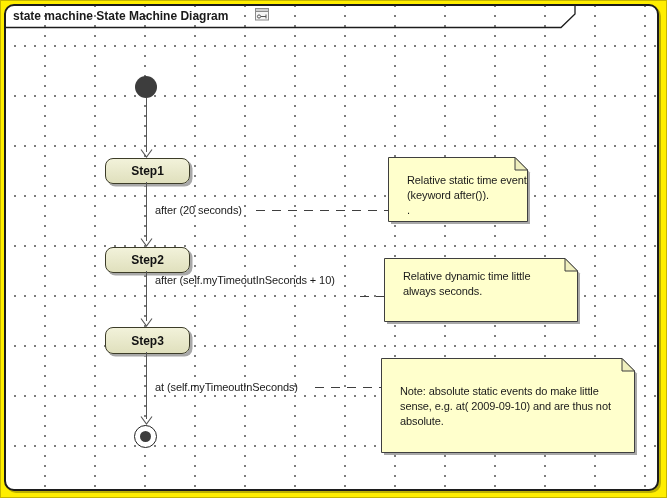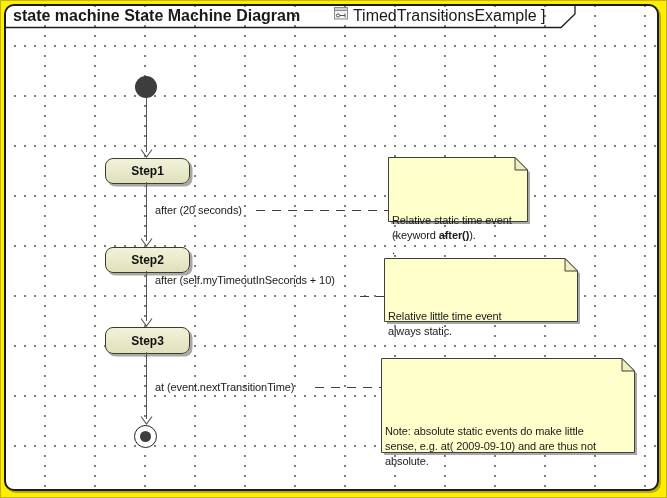--- a/index.html
+++ b/index.html
@@ -10,21 +10,21 @@
          background-color:#ffffff;
          background-image:
            radial-gradient(circle, #7d7d7d 0.9px, rgba(125,125,125,0) 1.4px),
            radial-gradient(circle, #7d7d7d 0.9px, rgba(125,125,125,0) 1.4px);
          background-size:10px 50px, 50px 10px;
          background-position:4px 15px, 14px 5px;
          border:2px solid #1c1c1c;border-radius:10px;
          box-shadow:2px 2px 0 rgba(60,60,0,0.35);}
   .heading-shape{position:absolute;left:5px;top:5px;}
   .title{position:absolute;left:13px;top:8px;height:16px;display:flex;align-items:center;
-         font-size:16px;color:#1a1a1a;white-space:pre;}
+         font-size:12px;color:#1a1a1a;white-space:pre;}
   .title .bold{font-weight:bold;margin-right:7px;}
   .title .seg{margin-right:4px;}
   .title .icon{margin-right:4px;display:inline-block;}
   .state{position:absolute;width:83px;height:24px;
          background:linear-gradient(#f2f2da,#e0e0bd);
          border:1px solid #3c3c28;border-radius:8px;
          box-shadow:2.5px 2.5px 0 #a8a8a8;
          display:flex;align-items:center;justify-content:center;
          font-size:12px;font-weight:bold;color:#111;}
   .vline{position:absolute;width:1px;background:#555;}
@@ -33,23 +33,23 @@
   .dashline{position:absolute;height:1px;
             background:repeating-linear-gradient(90deg,#3f3f3f 0 9px,rgba(0,0,0,0) 9px 16px);}
   .initial{position:absolute;left:135px;top:76px;width:22px;height:22px;border-radius:50%;
            background:#3d3d3d;}
   .final-outer{position:absolute;left:134px;top:425px;width:21px;height:21px;border-radius:50%;
            background:#fff;border:1.5px solid #222;}
   .final-inner{position:absolute;left:5px;top:5px;width:11px;height:11px;border-radius:50%;
            background:#3d3d3d;}
   .note{position:absolute;}
   .note svg{position:absolute;left:0;top:0;}
-  .note-text{position:absolute;left:4px;font-size:11px;line-height:15px;color:#1a1a1a;
-             white-space:pre;letter-spacing:-0.1px;margin-top:40px;}
-  .note-text b{font-weight:bold;}
+  .note-text{position:absolute;left:19px;font-size:11px;line-height:15px;color:#1a1a1a;
+             white-space:pre;letter-spacing:-0.1px;}
+  .note-text b{font-weight:normal;}
 </style>
 </head>
 <body>
 
 <div class="page">
 
   <div class="frame"></div>
 
   <svg class="heading-shape" width="580" height="24">
     <path d="M0,22.5 L556,22.5 L570,9 L570,0" fill="none" stroke="#1c1c1c" stroke-width="1.3"></path>
@@ -57,21 +57,20 @@
   <div class="title">
     <span class="bold">state machine State Machine Diagram</span>
     <span class="icon">
       <svg width="15" height="14" viewBox="0 0 15 14">
         <rect x="0.5" y="0.5" width="13" height="11.5" fill="#f4f4f4" stroke="#8a8a8a"></rect>
         <rect x="0.5" y="0.5" width="13" height="3" fill="#cfcfcf" stroke="#8a8a8a"></rect>
         <circle cx="4" cy="8.5" r="1.6" fill="none" stroke="#555"></circle>
         <path d="M6,8.5 L11,8.5 M11,6.5 L11,10.5" stroke="#555" fill="none"></path>
       </svg>
     </span>
-    <span class="seg">TimedTransitionsExample ]</span>
   </div>
 
   <div class="initial"></div>
 
   <div class="vline" style="left:146px;top:98px;height:54px;"></div>
   <svg class="arrowhead" style="left:140px;top:149px;" width="13" height="9">
     <path d="M1,0.5 L6.5,8 L12,0.5" fill="none" stroke="#555" stroke-width="1.1"></path>
   </svg>
 
   <div class="state" style="left:105px;top:158px;">
@@ -97,21 +96,21 @@
   <div class="dashline" style="left:360px;top:296px;width:24px;"></div>
 
   <div class="state" style="left:105px;top:327px;height:25px;">
     <span>Step3</span>
   </div>
 
   <div class="vline" style="left:146px;top:352px;height:67px;"></div>
   <svg class="arrowhead" style="left:140px;top:416px;" width="13" height="9">
     <path d="M1,0.5 L6.5,8 L12,0.5" fill="none" stroke="#555" stroke-width="1.1"></path>
   </svg>
-  <div class="tlabel" style="left:155px;top:381px;">at (event.nextTransitionTime)</div>
+  <div class="tlabel" style="left:155px;top:381px;">at (self.myTimeoutInSeconds)</div>
   <div class="dashline" style="left:315px;top:387px;width:66px;"></div>
 
   <div class="final-outer">
     <div class="final-inner"></div>
   </div>
 
   <div class="note" style="left:388px;top:157px;width:143px;height:68px;">
     <svg width="143" height="68">
       <path d="M0.5,0.5 L127,0.5 L139.5,13 L139.5,64.5 L0.5,64.5 Z" transform="translate(2.5,2.5)" fill="#a8a8a8" stroke="none"></path>
       <path d="M0.5,0.5 L127,0.5 L139.5,13 L139.5,64.5 L0.5,64.5 Z" fill="#ffffcc" stroke="#3f3f3f"></path>
@@ -119,21 +118,21 @@
     </svg>
     <div class="note-text" style="top:16px;"><div><span>Relative static time event</span></div><div><span>(keyword </span><b>after()</b><span>).</span></div><div><span>.</span></div></div>
   </div>
 
   <div class="note" style="left:384px;top:258px;width:197px;height:67px;">
     <svg width="197" height="67">
       <path d="M0.5,0.5 L181,0.5 L193.5,13 L193.5,63.5 L0.5,63.5 Z" transform="translate(2.5,2.5)" fill="#a8a8a8" stroke="none"></path>
       <path d="M0.5,0.5 L181,0.5 L193.5,13 L193.5,63.5 L0.5,63.5 Z" fill="#ffffcc" stroke="#3f3f3f"></path>
       <path d="M181,0.5 L181,13 L193.5,13 Z" fill="#efefbe" stroke="#3f3f3f"></path>
     </svg>
-    <div class="note-text" style="top:11px;"><div><span>Relative little time event</span></div><div><span>always static.</span></div></div>
+    <div class="note-text" style="top:11px;"><div><span>Relative dynamic time little</span></div><div><span>always seconds.</span></div></div>
   </div>
 
   <div class="note" style="left:381px;top:358px;width:257px;height:98px;">
     <svg width="257" height="98">
       <path d="M0.5,0.5 L241,0.5 L253.5,13 L253.5,94.5 L0.5,94.5 Z" transform="translate(2.5,2.5)" fill="#a8a8a8" stroke="none"></path>
       <path d="M0.5,0.5 L241,0.5 L253.5,13 L253.5,94.5 L0.5,94.5 Z" fill="#ffffcc" stroke="#3f3f3f"></path>
       <path d="M241,0.5 L241,13 L253.5,13 Z" fill="#efefbe" stroke="#3f3f3f"></path>
     </svg>
     <div class="note-text" style="top:11px;"><div>&nbsp;</div><div><span>Note: absolute static events do make little</span></div><div><span>sense, e.g. at( 2009-09-10) and are thus not</span></div><div><span>absolute.</span></div></div>
   </div>

